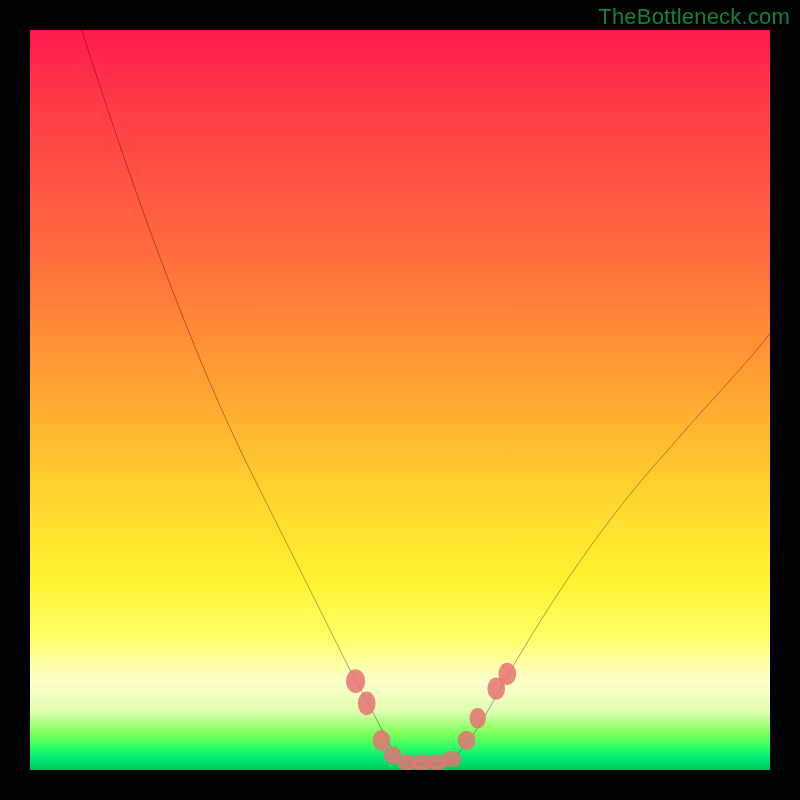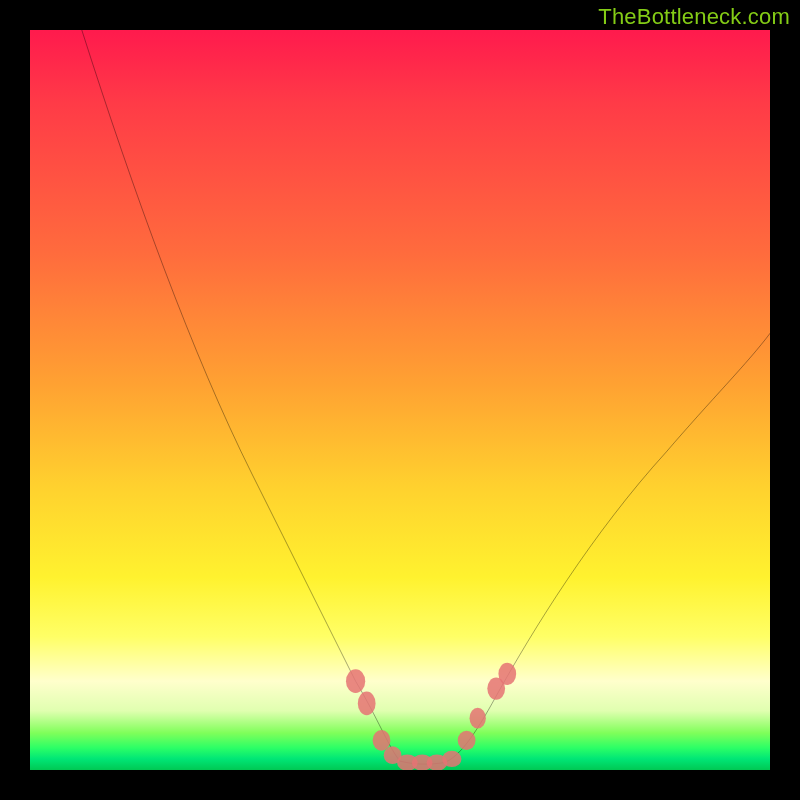--- a/index.html
+++ b/index.html
@@ -39,21 +39,21 @@
       #7fff5a 95%,
       #2cff66 97%,
       #00e676 98.5%,
       #00c853 100%
     );
   }
   .watermark {
     position: absolute;
     top: 4px;
     right: 10px;
-    color: #84cc16;
+    color: #15803d;
     font-size: 22px;
     font-weight: 500;
     letter-spacing: 0.2px;
     font-family: Arial, Helvetica, sans-serif;
   }
   svg.curve {
     position: absolute;
     left: 0;
     top: 0;
   }

